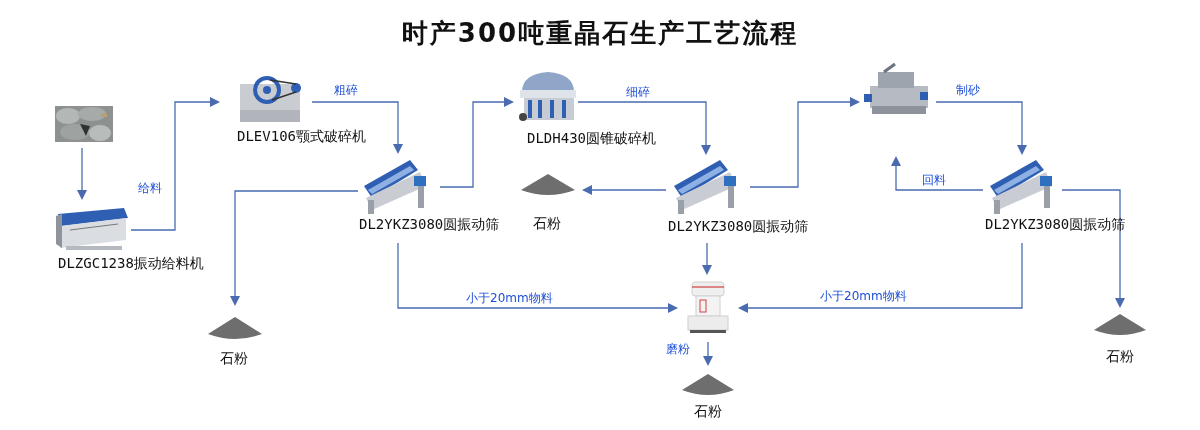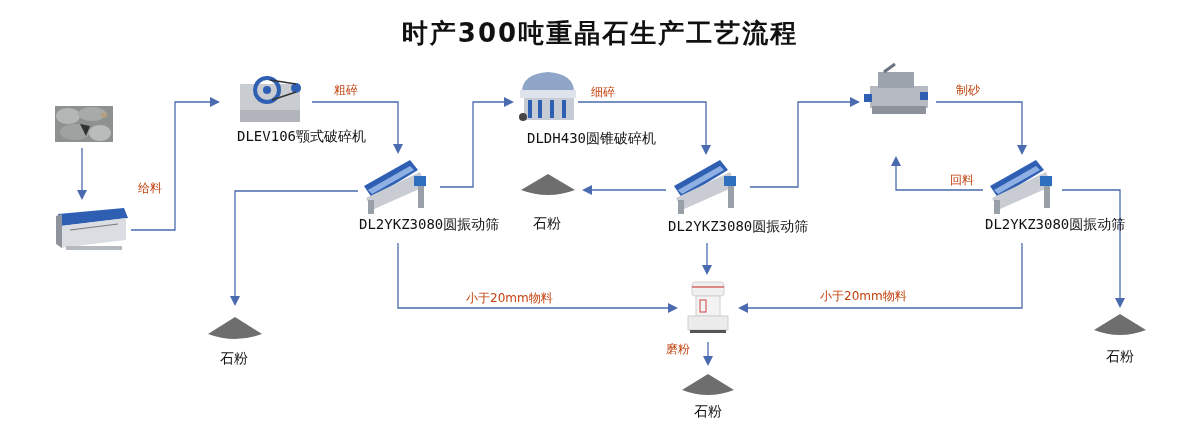--- a/index.html
+++ b/index.html
@@ -4,21 +4,21 @@
 <style>
   html, body { margin: 0; padding: 0; background: #ffffff; }
   #canvas { position: relative; width: 1200px; height: 430px; overflow: hidden; background: #fff;
     font-family: "DejaVu Sans", "Liberation Sans", sans-serif; }
   .title { position: absolute; left: 0; top: 16px; width: 1200px; text-align: center;
     font-size: 26px; font-weight: bold; color: #111; letter-spacing: 2px;
     font-family: "DejaVu Sans", sans-serif; }
   .label { position: absolute; font-family: "DejaVu Sans Mono", "Liberation Mono", monospace;
     font-size: 14px; color: #111; white-space: nowrap; margin-left: 44px; }
   .flow { position: absolute; font-family: "DejaVu Sans", sans-serif; font-size: 12px;
-    color: #c2410c; white-space: nowrap; }
+    color: #1d4ed8; white-space: nowrap; }
   .out { position: absolute; font-family: Liberation Mono, monospace; font-size: 14px; color: #111; white-space: nowrap; }
   svg.lines { position: absolute; left: 0; top: 0; }
 </style>
 </head>
 <body>
 
 <div id="canvas">
   <div class="title">时产300吨重晶石生产工艺流程</div>
 
   <svg class="lines" width="1200" height="430">
@@ -151,31 +151,32 @@
       <path d="M548,174 L575,190 Q548,200 521,190 z" fill="#6e6e6e"></path>
     </g>
     <g>
       <path d="M708,374 L734,390 Q708,400 682,390 z" fill="#6e6e6e"></path>
     </g>
     <g>
       <path d="M1120,314 L1146,330 Q1120,340 1094,330 z" fill="#6e6e6e"></path>
     </g>
   </svg>
 
+  <div class="label" style="left:14px; top:255px;">DLZGC1238振动给料机</div>
   <div class="label" style="left:193px; top:128px;">DLEV106颚式破碎机</div>
   <div class="label" style="left:315px; top:216px;">DL2YKZ3080圆振动筛</div>
   <div class="label" style="left:483px; top:130px;text-align:center;">DLDH430圆锥破碎机</div>
   <div class="label" style="left:624px; top:218px;">DL2YKZ3080圆振动筛</div>
   <div class="label" style="left:941px; top:216px;">DL2YKZ3080圆振动筛</div>
 
   <div class="flow" style="left:138px; top:180px;">给料</div>
   <div class="flow" style="left:334px; top:82px;">粗碎</div>
-  <div class="flow" style="left:591px; top:84px;text-align:right;">细碎</div>
+  <div class="flow" style="left:626px; top:84px;text-align:right;">细碎</div>
   <div class="flow" style="left:956px; top:82px;">制砂</div>
-  <div class="flow" style="left:922px; top:172px;margin-left:28px;">回料</div>
+  <div class="flow" style="left:922px; top:172px;">回料</div>
   <div class="flow" style="left:466px; top:290px;">小于20mm物料</div>
   <div class="flow" style="left:820px; top:288px;">小于20mm物料</div>
   <div class="flow" style="left:666px; top:341px;">磨粉</div>
 
   <div class="out" style="left:220px; top:350px;">石粉</div>
   <div class="out" style="left:533px; top:215px;">石粉</div>
   <div class="out" style="left:694px; top:403px;">石粉</div>
   <div class="out" style="left:1106px; top:348px;">石粉</div>
 </div>
 

